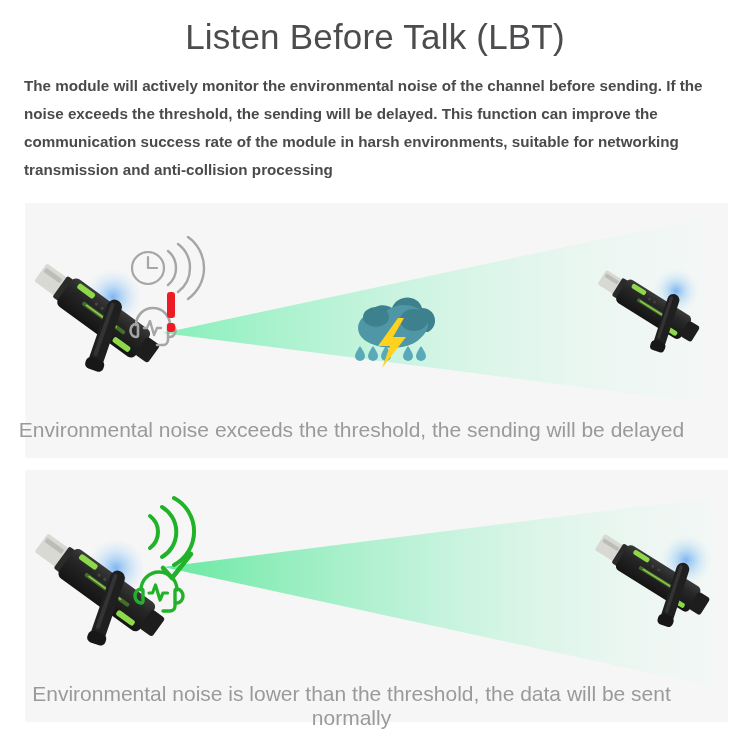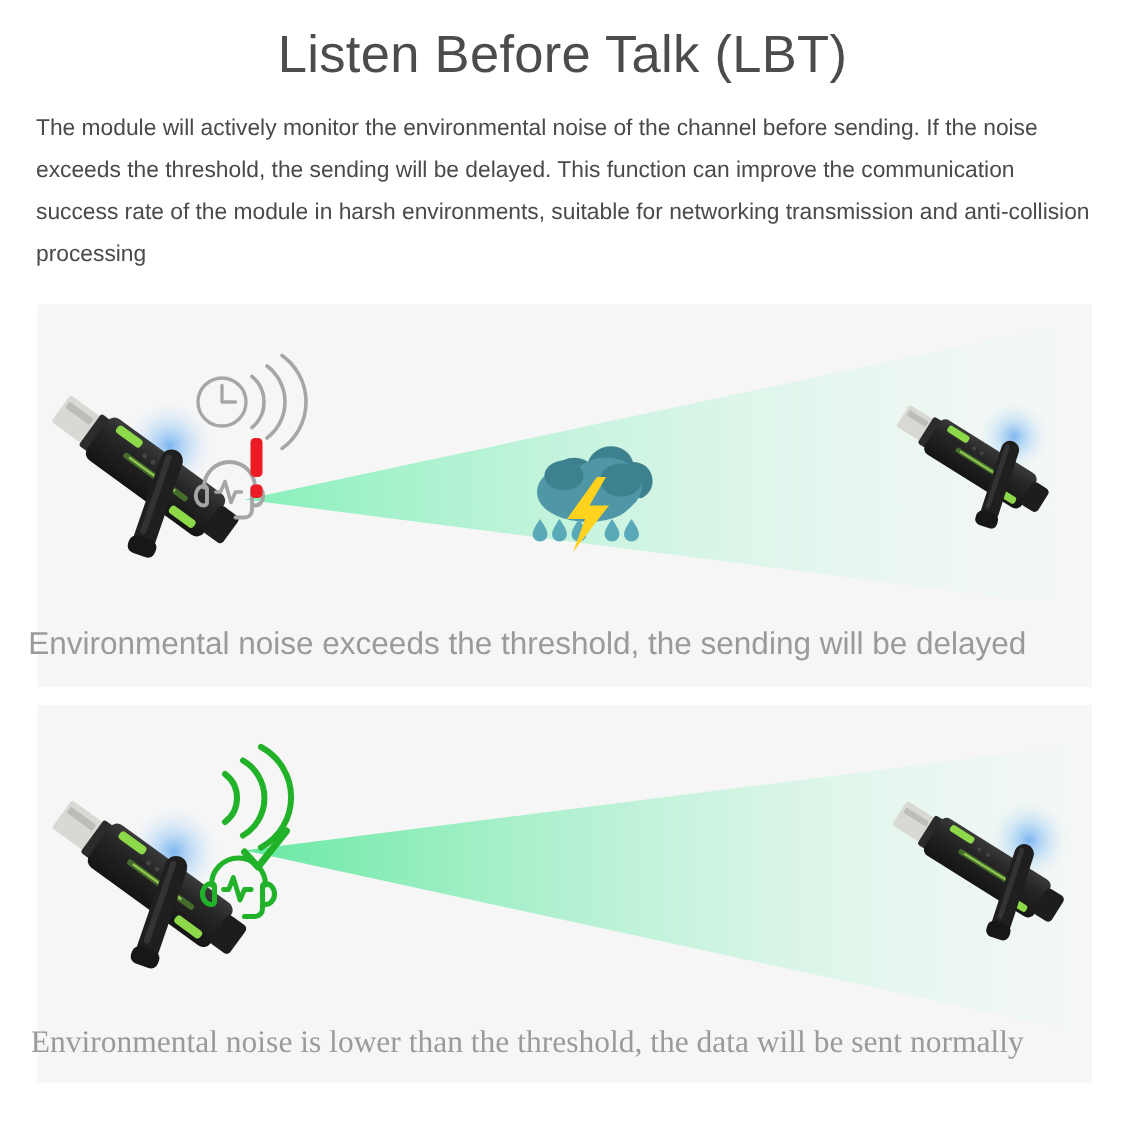--- a/index.html
+++ b/index.html
@@ -36,20 +36,21 @@
   }
   .intro {
     position: absolute;
     left: 24px;
     top: 72px;
     width: 706px;
     font-size: 15.2px;
     line-height: 28px;
     color: #4a4a4c;
     text-align: left;
+    font-weight: bold;
   }
 
   
   .panel {
     position: absolute;
     left: 25px;
     width: 703px;
     background: #f6f6f6;
     overflow: hidden;
   }
@@ -59,21 +60,21 @@
   .caption {
     position: absolute;
     left: 0;
     width: 703px;
     text-align: center;
     font-size: 21px;
     color: #9a9a9c;
     font-weight: 400;
   }
   #caption-1 { top: 418px; }
-  #caption-2 { top: 682px; font-family: Liberation Serif, serif; }
+  #caption-2 { top: 682px; }
 
   
   .cone {
     position: absolute;
     pointer-events: none;
   }
   #cone-1 {
     left: 145px;
     top: 215px;
     width: 560px;

